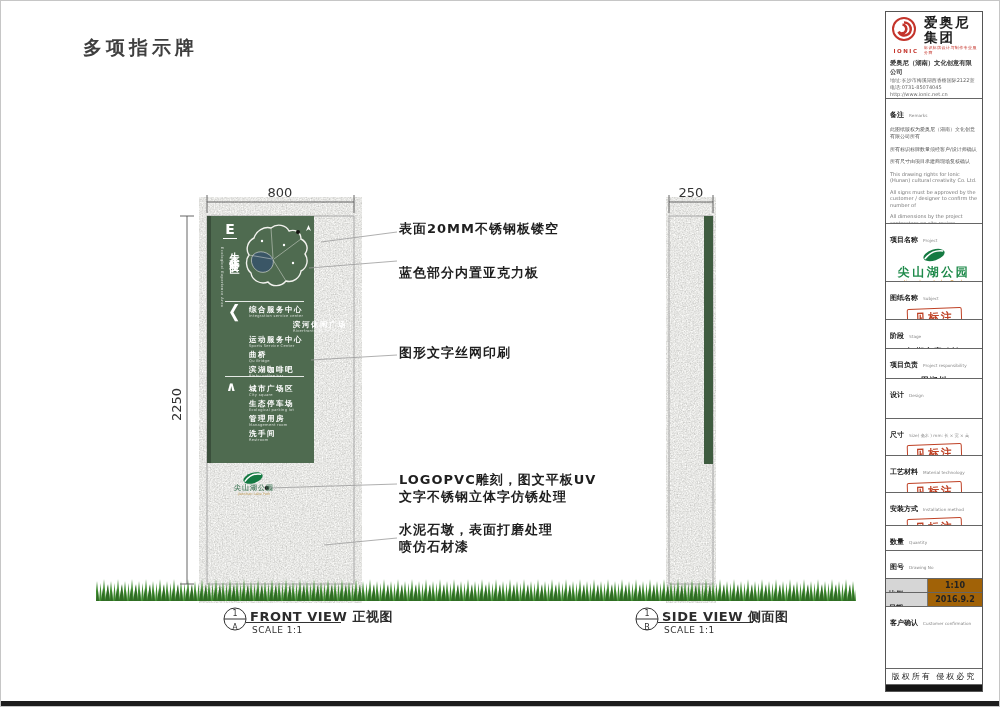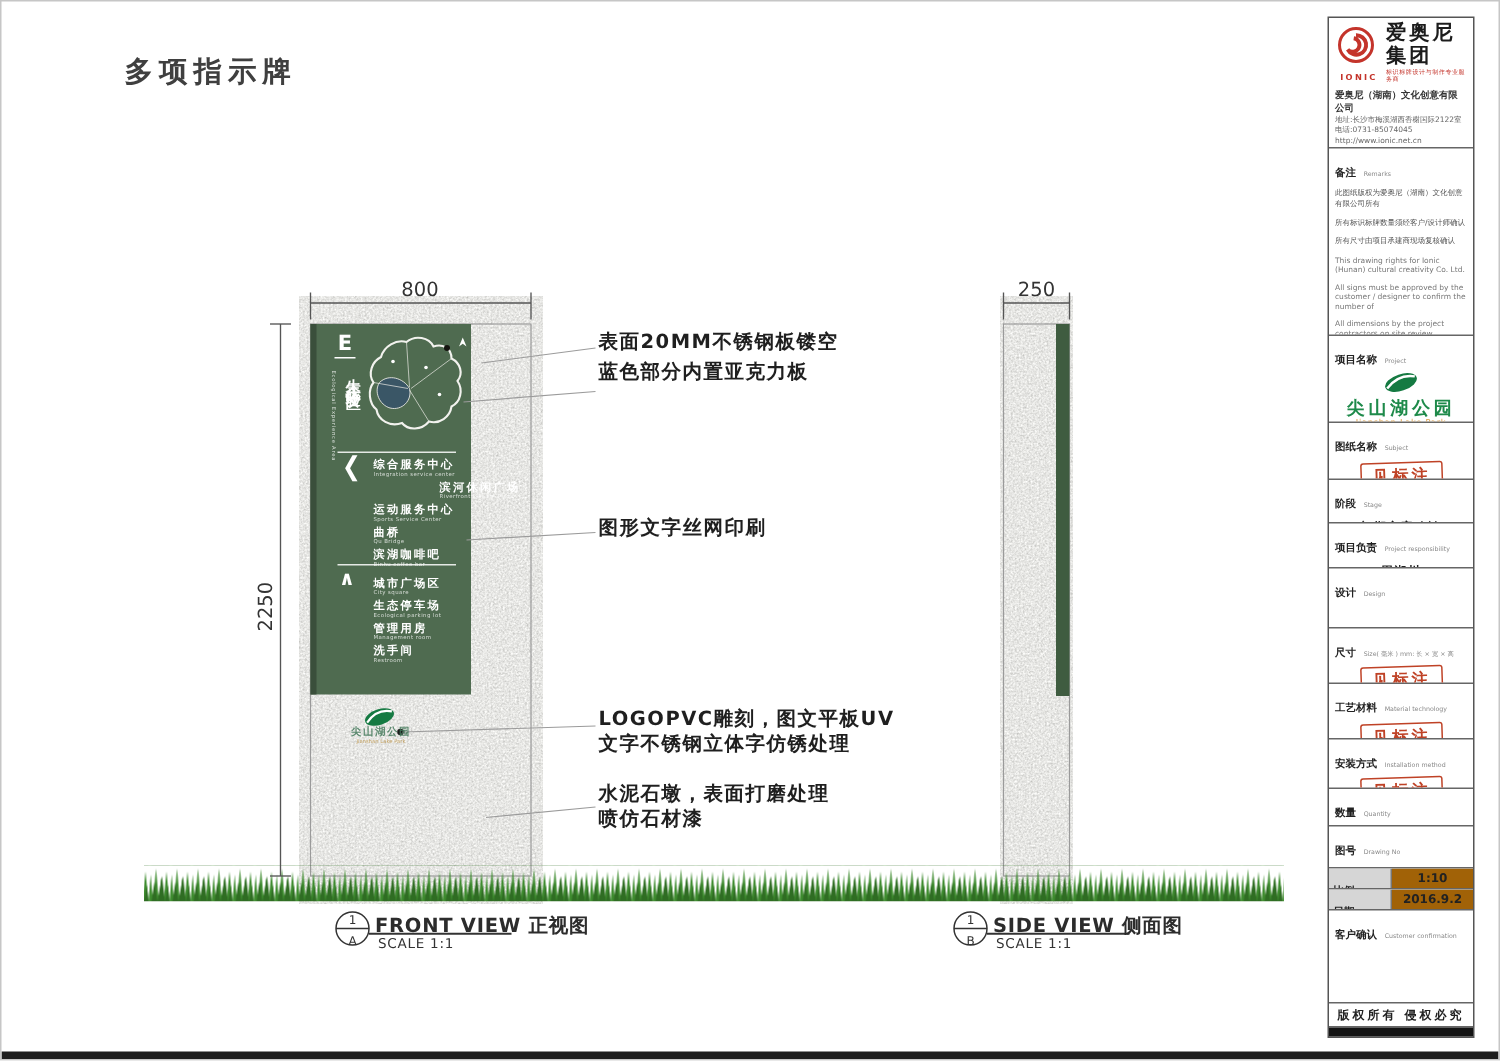--- a/index.html
+++ b/index.html
@@ -49,21 +49,21 @@
   .hdr-name{font-size:13.5px;font-weight:800;color:#1c1c1c;letter-spacing:2px;line-height:15px;}
   .hdr-tag{font-size:4px;color:#c4342b;letter-spacing:.4px;}
   .hdr-full{font-size:6.3px;font-weight:700;color:#333;margin-top:4px;}
   .hdr-line{font-size:5px;color:#666;line-height:7px;}
   .ionic-word{font-size:5.5px;font-weight:700;color:#c4342b;letter-spacing:1.5px;text-align:center;line-height:6px;}
   .remark-cn{font-size:5px;color:#555;line-height:7.5px;margin:5px 0 0 0;}
   .remark-en{font-size:5px;color:#777;line-height:6.5px;margin:5px 0 0 0;}
   .center-val{text-align:center;font-size:8px;font-weight:700;color:#222;margin-top:4px;letter-spacing:1px;}
   .park-name{font-size:12px;font-weight:800;color:#1e8a4a;letter-spacing:2.5px;text-align:center;line-height:13px;}
   .park-name-en{font-size:5.5px;color:#d99a3f;text-align:center;letter-spacing:.5px;}
-  .copy{display:flex;align-items:center;justify-content:center;font-size:8px;font-weight:700;
+  .copy{display:flex;align-items:center;justify-content:center;font-size:8px;font-weight:400;
         letter-spacing:2px;color:#222;}
   .blackbar{background:#141414;border-bottom:none !important;}
 </style>
 </head>
 <body>
 
 <div class="sheet">
 
   <svg class="abs" style="left:0;top:0;" width="884" height="707" viewBox="0 0 884 707">
     <defs>
@@ -213,21 +213,21 @@
   </div>
 
   <div class="abs stone-logo">
     <div style="height:14px;"></div>
     <div class="nm">尖山湖公园</div>
     <div class="nme">Jianshan Lake Park</div>
   </div>
 
   <div class="abs ann" style="top:220px;">
     <span>表面20MM不锈钢板镂空</span></div>
-  <div class="abs ann" style="top:240px;">
+  <div class="abs ann" style="top:264px;">
     <span>蓝色部分内置亚克力板</span></div>
   <div class="abs ann" style="top:344px;">
     <span>图形文字丝网印刷</span></div>
   <div class="abs ann" style="top:471px;">
     <span style="display:block">LOGOPVC雕刻，图文平板UV</span>
     <span style="display:block">文字不锈钢立体字仿锈处理</span>
     </div>
   <div class="abs ann" style="top:521px;">
     <span style="display:block">水泥石墩，表面打磨处理</span>
     <span style="display:block">喷仿石材漆</span>
@@ -238,21 +238,21 @@
     <span>正视图</span></div>
   <div class="abs view-scale" style="left:251px;top:624px;">SCALE 1:1</div>
   <div class="abs view-title" style="left:661px;top:607px;">
     <span>SIDE VIEW</span>
     <span>侧面图</span></div>
   <div class="abs view-scale" style="left:663px;top:624px;">SCALE 1:1</div>
 
   <div class="abs tb">
 
     <div class="row" style="height:87px;">
-      <div style="display:flex;align-items:flex-end;">
+      <div style="display:flex;align-items:center;">
         <div style="width:32px;">
           <svg width="28" height="28" viewBox="0 0 28 28">
             <circle cx="14" cy="13" r="11" fill="none" stroke="#c4342b" stroke-width="2"></circle>
             <path d="M14,6.5 a6.5,6.5 0 1 1 -5.5,9.5 a4.5,4.5 0 1 0 4,-7.5" fill="none" stroke="#c4342b" stroke-width="2.6"></path>
           </svg>
           <div class="ionic-word">IONIC</div>
         </div>
         <div style="flex:1;padding-left:2px;">
           <div class="hdr-name">爱奥尼集团</div>
           <div class="hdr-tag">标识标牌设计与制作专业服务商</div>

